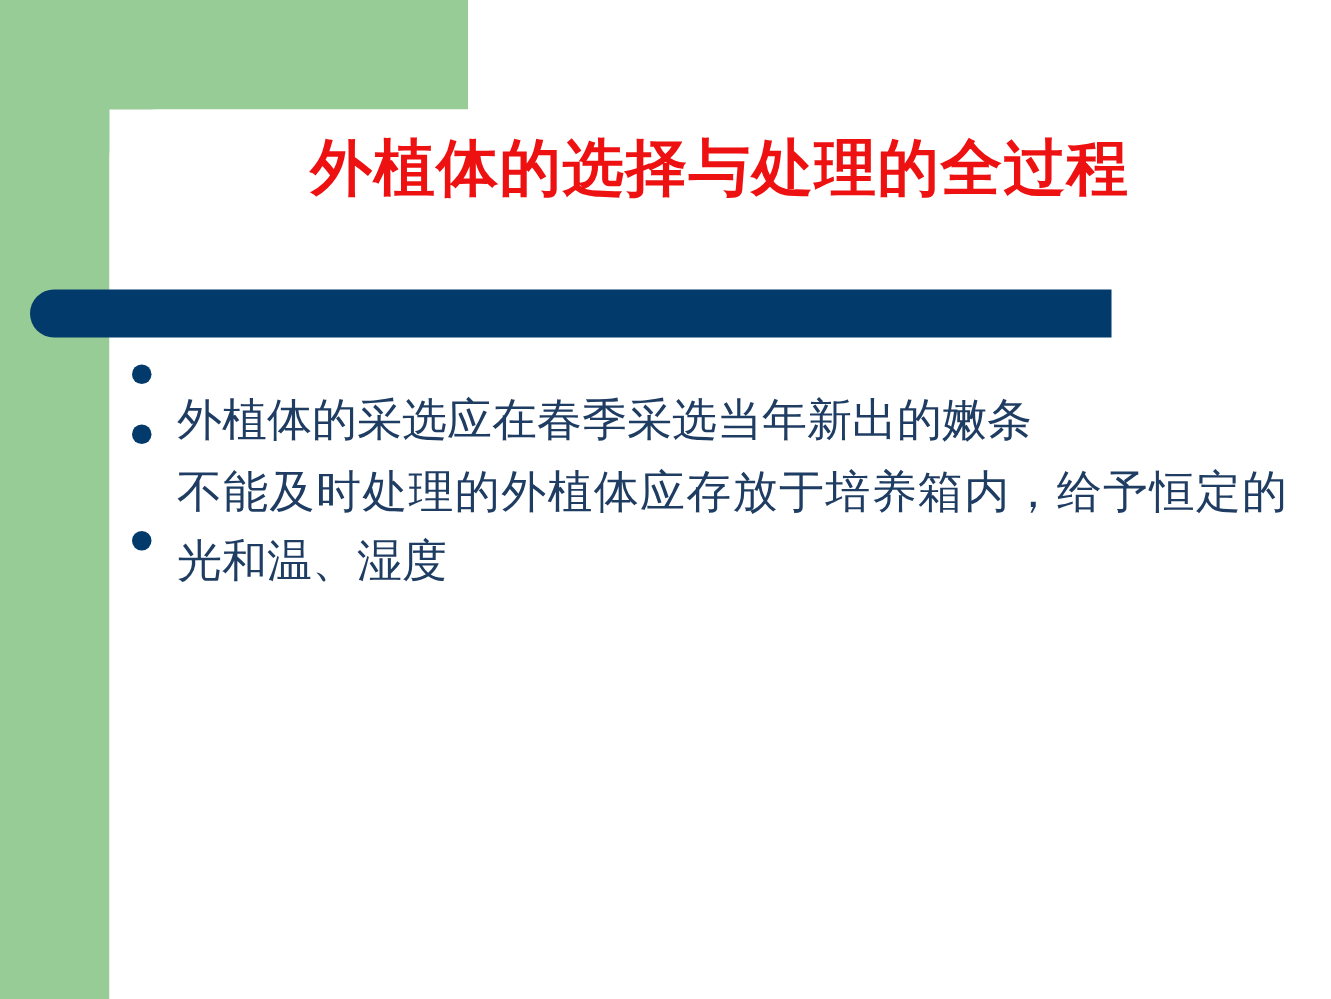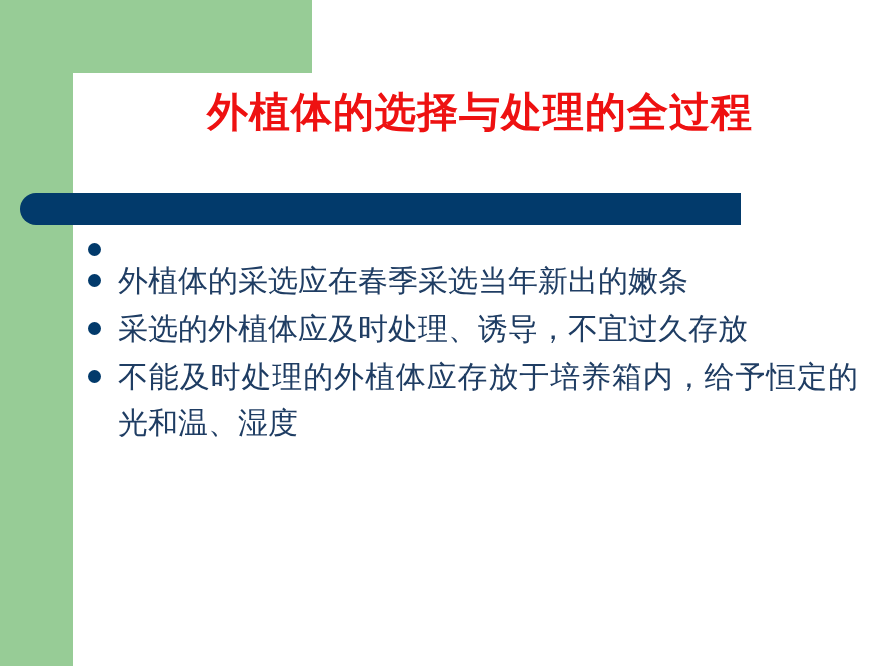--- a/index.html
+++ b/index.html
@@ -78,21 +78,21 @@
 
   
   .bullet-list {
     position: absolute;
     left: 88px;
     top: 240px;
     width: 770px;
   }
   .bullet-item {
     display: flex;
-    align-items: flex-start;
+    align-items: center;
     margin-bottom: 2px;
   }
   .bullet-dot {
     flex: 0 0 auto;
     width: 13px;
     height: 13px;
     border-radius: 50%;
     background: var(--navy);
     margin-top: 16px;
     margin-right: 17px;
@@ -133,24 +133,20 @@
       <span class="bullet-dot"></span>
       <span class="bullet-text"></span>
     </div>
 
     <div class="bullet-item">
       <span class="bullet-dot"></span>
       <span class="bullet-text">外植体的采选应在春季采选当年新出的嫩条</span>
     </div>
 
 
-    <div class="bullet-item">
-      <span class="bullet-dot"></span>
-      <span class="bullet-text">采选的外植体应及时处理、诱导，不宜过久存放</span>
-    </div>
 
     <div class="bullet-item">
       <span class="bullet-dot"></span>
       <span class="bullet-text">不能及时处理的外植体应存放于培养箱内，给予恒定的光和温、湿度</span>
     </div>
 
   </div>
 </div>
 
 </body></html>

